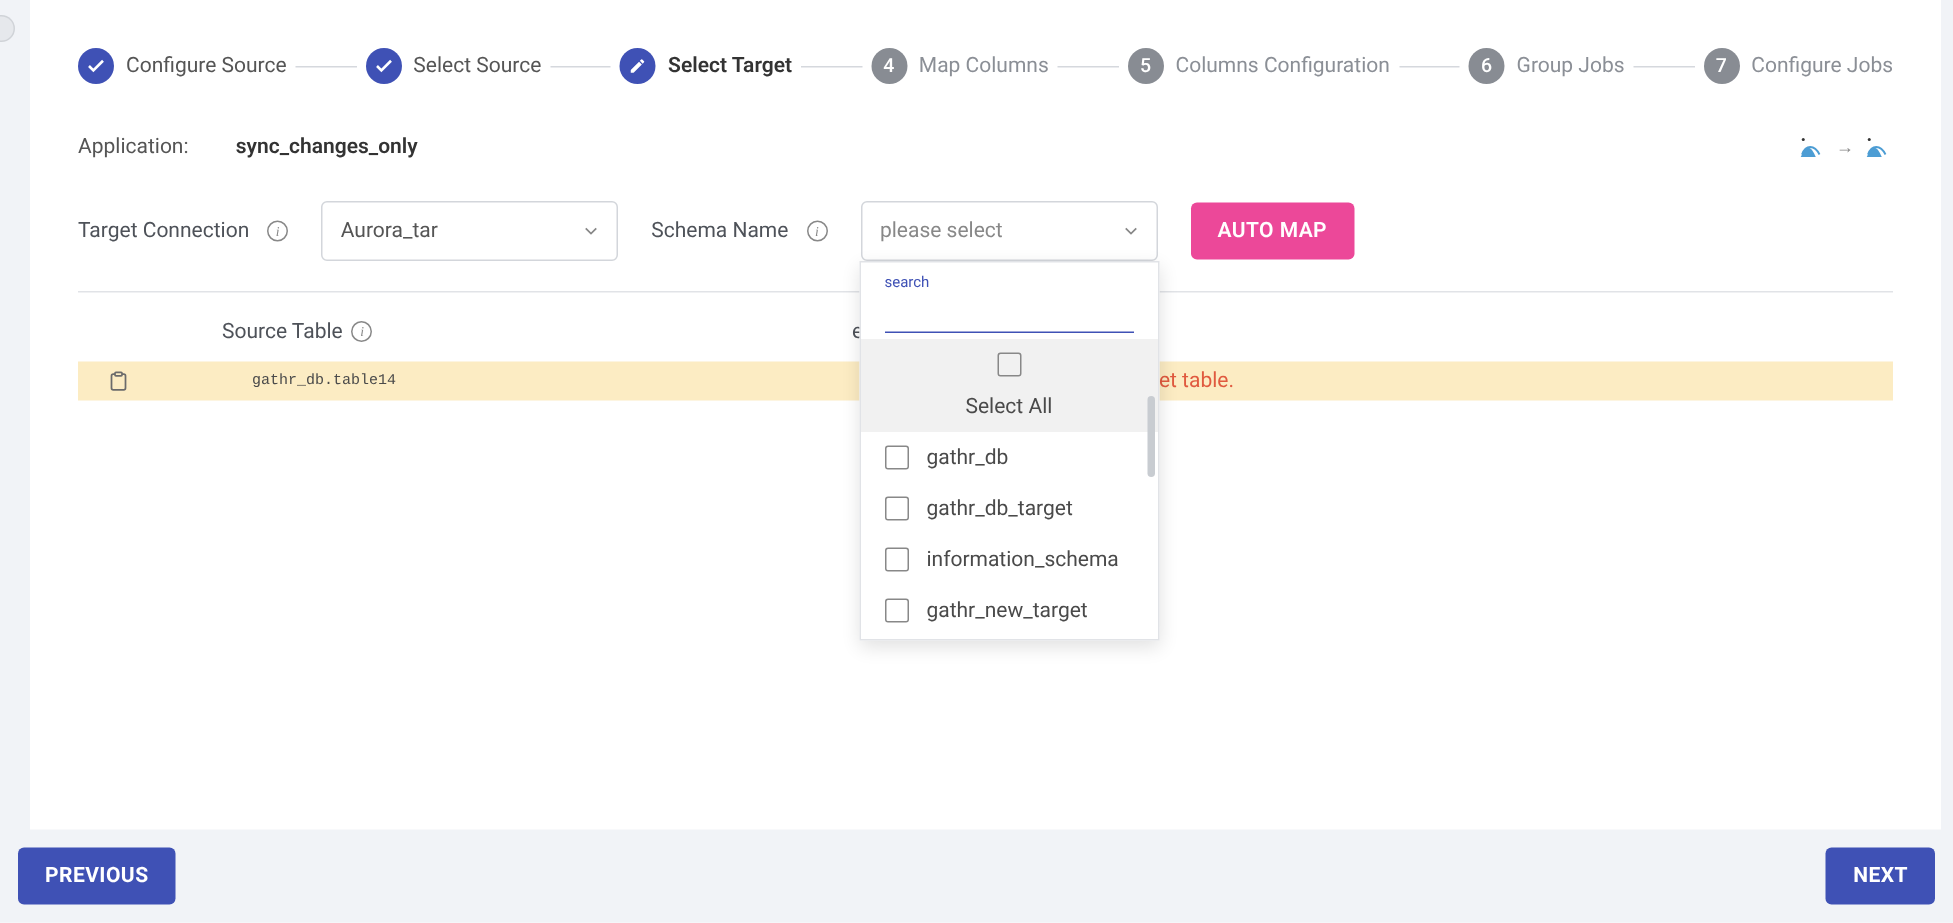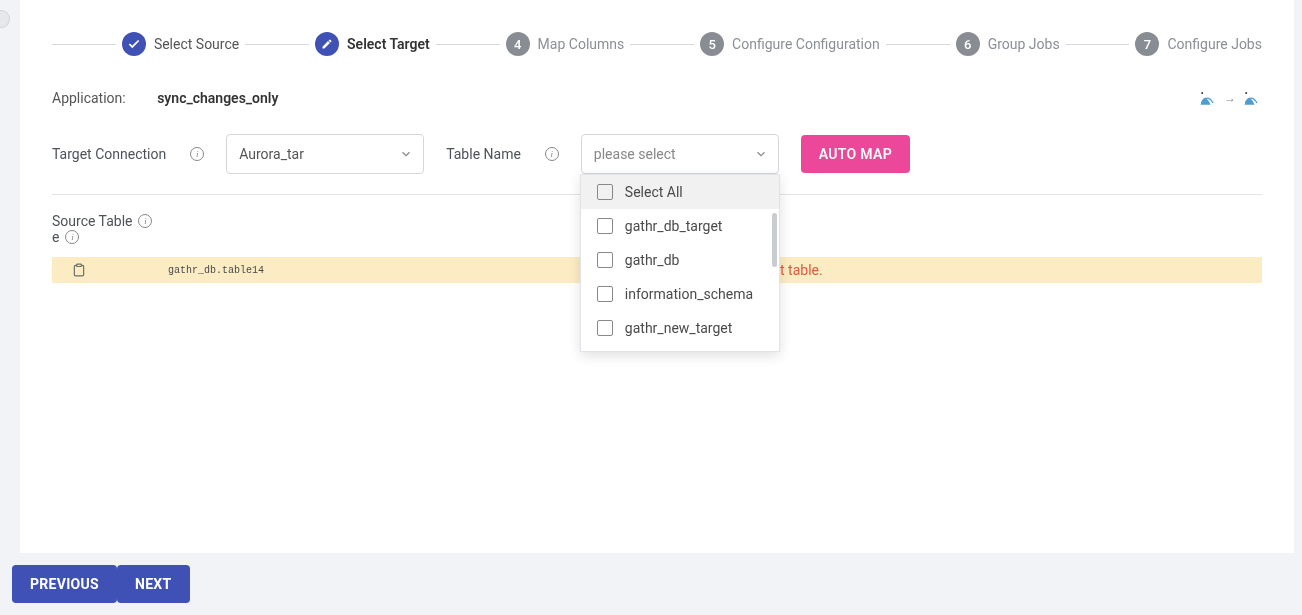--- a/index.html
+++ b/index.html
@@ -27,94 +27,102 @@
     .app-name { font-weight: 600; color: #333; margin-left: 28px; }
     .app-right { display: flex; align-items: center; gap: 18px; }
     .db-icons { display: flex; align-items: center; gap: 6px; font-size: 12px; color: #888; }
     .db-icon-svg { width: 20px; height: 20px; }
     .arrow-icon { color: #888; font-size: 12px; }
     .back-btn { display: flex; align-items: center; gap: 8px; border: 1px solid #1bb394; background: #fff; color: #1bb394; padding: 9px 16px; border-radius: 4px; font-size: 13px; font-weight: 600; cursor: pointer; letter-spacing: 0.3px; }
     .back-chevron { width: 14px; height: 14px; }
     
     
     .form-row { display: flex; align-items: center; gap: 22px; margin-bottom: 20px; }
-    .field-label { font-size: 14px; color: #4e5259; display: flex; align-items: center; gap: 24px; }
+    .field-label { font-size: 14px; color: #4e5259; display: flex; align-items: center; gap: 12px; }
     .info-icon { width: 14px; height: 14px; border: 1px solid #888; border-radius: 50%; display: inline-flex; align-items: center; justify-content: center; font-size: 9px; color: #888; font-style: italic; font-family: Georgia, serif; }
     .select-box { position: relative; width: 198px; height: 40px; border: 1px solid #d3d6db; border-radius: 4px; background: #fff; display: flex; align-items: center; padding: 0 12px; font-size: 14px; color: #555; cursor: pointer; }
     .select-box.placeholder { color: #888; }
     .select-chevron { position: absolute; right: 10px; width: 14px; height: 14px; }
     .schema-wrapper { position: relative; }
     .auto-map-btn { background: #ec4899; color: #fff; border: none; padding: 11px 18px; border-radius: 4px; font-size: 14px; font-weight: 600; cursor: pointer; letter-spacing: 0.3px; }
     .hr { border: none; border-top: 1px solid #e1e3e7; margin-bottom: 8px; }
     
     
-    .table-header { display: flex; padding: 10px 0 12px 0; flex-direction: column; }
+    .table-header { display: flex; padding: 10px 0 12px 0; }
     .col-icon { width: 96px; }
     .col-source { width: 420px; display: flex; align-items: center; gap: 6px; font-size: 14px; color: #4e5259; }
     .col-target { flex: 1; display: flex; align-items: center; gap: 6px; font-size: 14px; color: #4e5259; }
     
     
     .table-body-row { display: flex; align-items: center; background: #fcecc3; height: 26px; }
     .row-icon-cell { width: 96px; display: flex; justify-content: flex-start; padding-left: 20px; }
     .clipboard-icon { width: 14px; height: 14px; }
     .row-source-cell { width: 420px; font-size: 10px; color: #4a4a4a; padding-left: 20px; font-family: Liberation Mono, monospace; }
     .row-target-cell { flex: 1; font-size: 14px; color: #e05a3f; padding-left: 140px; }
     
     
     .dropdown-panel { position: absolute; top: 40px; left: -1px; width: 200px; background: #fff; border: 1px solid #e1e3e7; box-shadow: 0 4px 12px rgba(0,0,0,0.12); z-index: 100; }
     .dropdown-search-wrap { padding: 8px 16px 4px 16px; }
     .dropdown-search-label { font-size: 10px; color: #3f51b5; }
     .dropdown-search-input { width: 100%; border: none; border-bottom: 1.5px solid #3f51b5; outline: none; padding: 6px 0 4px 0; font-size: 13px; margin-top: 2px; background: transparent; }
     .dropdown-list { position: relative; padding-bottom: 6px; max-height: 200px; overflow-y: auto; }
     .dropdown-item { display: flex; align-items: center; gap: 12px; padding: 9px 16px; font-size: 14px; color: #4a4a4a; cursor: pointer; }
-    .dropdown-item.highlighted { background: #f1f1f1; }
+    .dropdown-item.highlighted { background: #f1f1f1; flex-direction: column; }
     .dropdown-checkbox { width: 16px; height: 16px; border: 1.5px solid #888; border-radius: 2px; flex-shrink: 0; }
     .dropdown-scrollbar { position: absolute; right: 2px; top: 38px; width: 5px; height: 54px; background: #c8ccd1; border-radius: 3px; }
     
     
-    .footer { position: absolute; bottom: 0; left: 0; right: 0; padding: 12px; display: flex; background: #f1f3f7; }
+    .footer { position: absolute; bottom: 0; left: 0; right: 0; padding: 12px; display: flex; justify-content: space-between; background: #f1f3f7; }
     .footer-btn { background: #3f51b5; color: #fff; border: none; padding: 11px 18px; border-radius: 4px; font-size: 14px; font-weight: 700; cursor: pointer; letter-spacing: 0.3px; }
     
     .left-collapse-handle { position: absolute; top: 10px; left: 0; width: 10px; height: 18px; background: #e6e8ec; border-top-right-radius: 10px; border-bottom-right-radius: 10px; border: 1px solid #d0d3d8; border-left: none; }
   </style>
 </head>
 <body>
 
 <div class="left-collapse-handle"></div>
 
 <div class="page-container">
 
   <div class="stepper">
-    <div class="step-sep"></div>
     <div class="step">
       <span class="step-circle done">
         <svg class="check-icon-svg" viewBox="0 0 24 24" fill="none" stroke="#fff" stroke-width="3">
             <polyline points="20 6 9 17 4 12"></polyline>
           </svg>
       </span>
+      <span class="step-label done">Configure Source</span>
+    </div>
+    <div class="step-sep"></div>
+    <div class="step">
+      <span class="step-circle done">
+        <svg class="check-icon-svg" viewBox="0 0 24 24" fill="none" stroke="#fff" stroke-width="3">
+            <polyline points="20 6 9 17 4 12"></polyline>
+          </svg>
+      </span>
       <span class="step-label done">Select Source</span>
     </div>
     <div class="step-sep"></div>
     <div class="step">
       <span class="step-circle active">
         <svg class="pencil-icon-svg" viewBox="0 0 24 24" fill="#fff">
             <path d="M3 17.25V21h3.75L17.81 9.94l-3.75-3.75L3 17.25zM20.71 7.04a1 1 0 0 0 0-1.41l-2.34-2.34a1 1 0 0 0-1.41 0l-1.83 1.83 3.75 3.75 1.83-1.83z"></path>
           </svg>
       </span>
       <span class="step-label active">Select Target</span>
     </div>
     <div class="step-sep"></div>
     <div class="step">
       <span class="step-circle pending">4</span>
       <span class="step-label pending">Map Columns</span>
     </div>
     <div class="step-sep"></div>
     <div class="step">
       <span class="step-circle pending">5</span>
-      <span class="step-label pending">Configure Configuration</span>
+      <span class="step-label pending">Columns Configuration</span>
     </div>
     <div class="step-sep"></div>
     <div class="step">
       <span class="step-circle pending">6</span>
       <span class="step-label pending">Group Jobs</span>
     </div>
     <div class="step-sep"></div>
     <div class="step">
       <span class="step-circle pending">7</span>
       <span class="step-label pending">Configure Jobs</span>
@@ -147,44 +155,48 @@
       <span>Target Connection</span>
       <span class="info-icon">i</span>
     </span>
     <div class="select-box">
       <span>Aurora_tar</span>
       <svg class="select-chevron" viewBox="0 0 24 24" fill="none" stroke="#888" stroke-width="2">
           <polyline points="6 9 12 15 18 9"></polyline>
         </svg>
     </div>
     <span class="field-label">
-      <span>Table Name</span>
+      <span>Schema Name</span>
       <span class="info-icon">i</span>
     </span>
     <div class="schema-wrapper">
       <div class="select-box placeholder">
         <span>please select</span>
         <svg class="select-chevron" viewBox="0 0 24 24" fill="none" stroke="#888" stroke-width="2">
             <polyline points="6 9 12 15 18 9"></polyline>
           </svg>
       </div>
 
       <div class="dropdown-panel">
+        <div class="dropdown-search-wrap">
+          <div class="dropdown-search-label">search</div>
+          <input class="dropdown-search-input" value="" style="">
+        </div>
         <div class="dropdown-list">
           <div class="dropdown-item highlighted">
             <span class="dropdown-checkbox"></span>
             <span>Select All</span>
           </div>
           <div class="dropdown-item">
             <span class="dropdown-checkbox"></span>
+            <span>gathr_db</span>
+          </div>
+          <div class="dropdown-item">
+            <span class="dropdown-checkbox"></span>
             <span>gathr_db_target</span>
-          </div>
-          <div class="dropdown-item">
-            <span class="dropdown-checkbox"></span>
-            <span>gathr_db</span>
           </div>
           <div class="dropdown-item">
             <span class="dropdown-checkbox"></span>
             <span>information_schema</span>
           </div>
           <div class="dropdown-item">
             <span class="dropdown-checkbox"></span>
             <span>gathr_new_target</span>
           </div>
           <div class="dropdown-scrollbar"></div>

